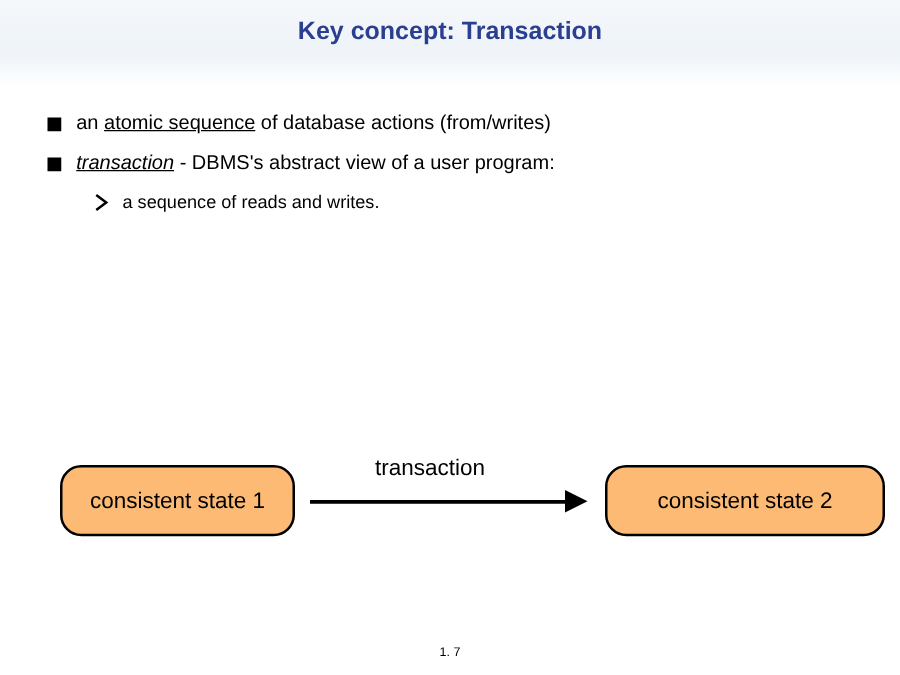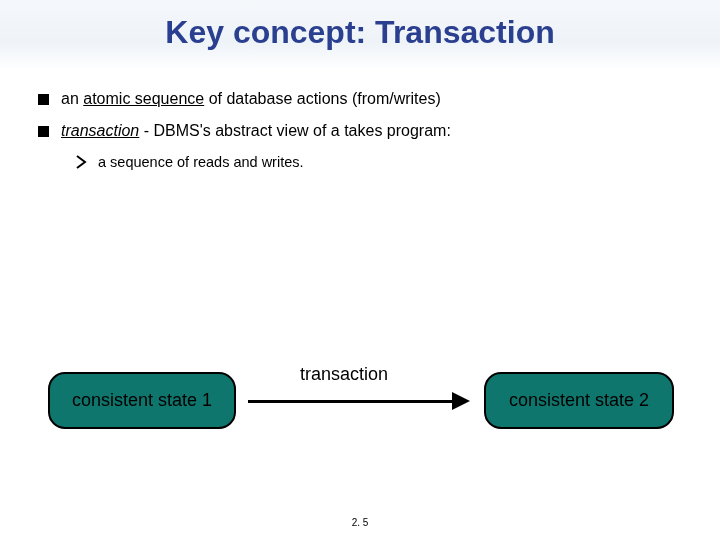--- a/index.html
+++ b/index.html
@@ -18,21 +18,21 @@
     position: absolute;
     top: 0;
     left: 0;
   }
   .title {
     position: absolute;
     top: 14px;
     width: 100%;
     text-align: center;
     font-weight: bold;
-    font-size: 32px;
+    font-size: 20px;
     color: #2a3f8f;
   }
   .bullets {
     position: absolute;
     top: 90px;
     left: 38px;
     right: 30px;
   }
   .bullet-row {
     display: flex;
@@ -71,25 +71,25 @@
     width: 720px;
     height: 120px;
   }
   .state-box {
     position: absolute;
     border: 2.5px solid #000;
     border-radius: 17px;
     padding: 16px 14px;
     font-size: 18px;
     color: #000;
-    background: #0f766e;
+    background: #fdba74;
     text-align: center;
   }
   .state1 { left: 48px; top: 32px; width: 188px; }
-  .state2 { left: 484px; top: 32px; width: 190px; }
+  .state2 { left: 484px; top: 32px; width: 224px; }
   .arrow-wrap {
     position: absolute;
     left: 248px;
     top: 54px;
     width: 222px;
     height: 20px;
   }
   .arrow-line {
     position: absolute;
     left: 0;
@@ -136,21 +136,21 @@
     <div class="square-bullet"></div>
     <div>
       <span>an </span><span class="underline">atomic sequence</span><span> of database actions (from/writes)</span>
     </div>
   </div>
 
 
   <div class="bullet-row">
     <div class="square-bullet"></div>
     <div>
-      <span class="italic underline">transaction</span><span> - DBMS's abstract view of a takes program:</span>
+      <span class="italic underline">transaction</span><span> - DBMS's abstract view of a user program:</span>
     </div>
   </div>
 
   <div class="sub-row">
     <svg class="chevron" width="12" height="14" viewBox="0 0 12 14">
       <path d="M1 1 L9 7 L1 13" stroke="#000" stroke-width="2" fill="none"></path>
     </svg>
     <div>a sequence of reads and writes.</div>
   </div>
 
@@ -159,13 +159,13 @@
 <div class="diagram">
   <div class="arrow-label">transaction</div>
   <div class="state-box state1">consistent state 1</div>
   <div class="arrow-wrap">
     <div class="arrow-line"></div>
     <div class="arrow-head"></div>
   </div>
   <div class="state-box state2">consistent state 2</div>
 </div>
 
-<div class="footer">2. 5</div>
+<div class="footer">1. 7</div>
 
 </body></html>

